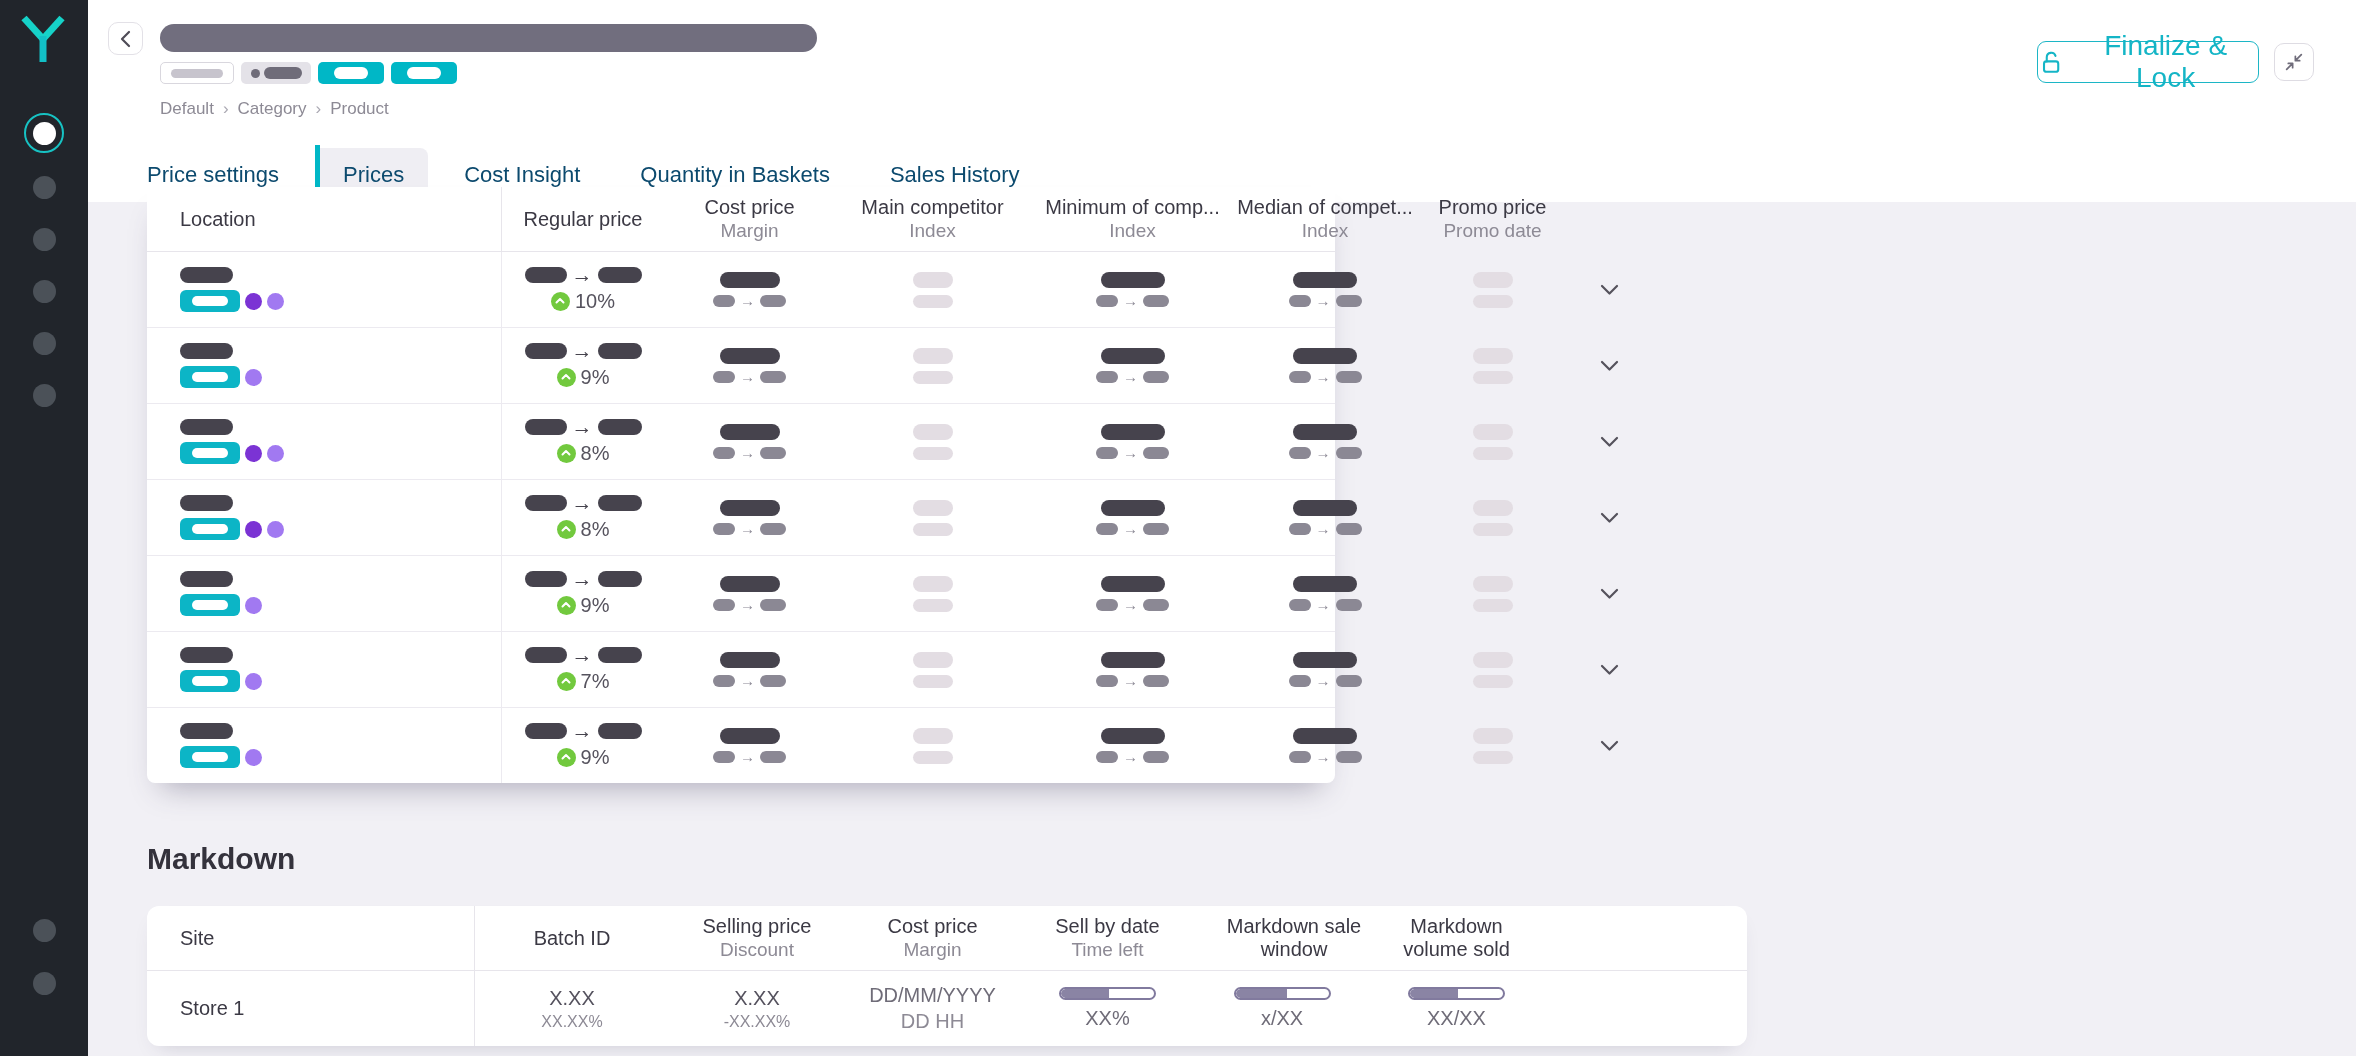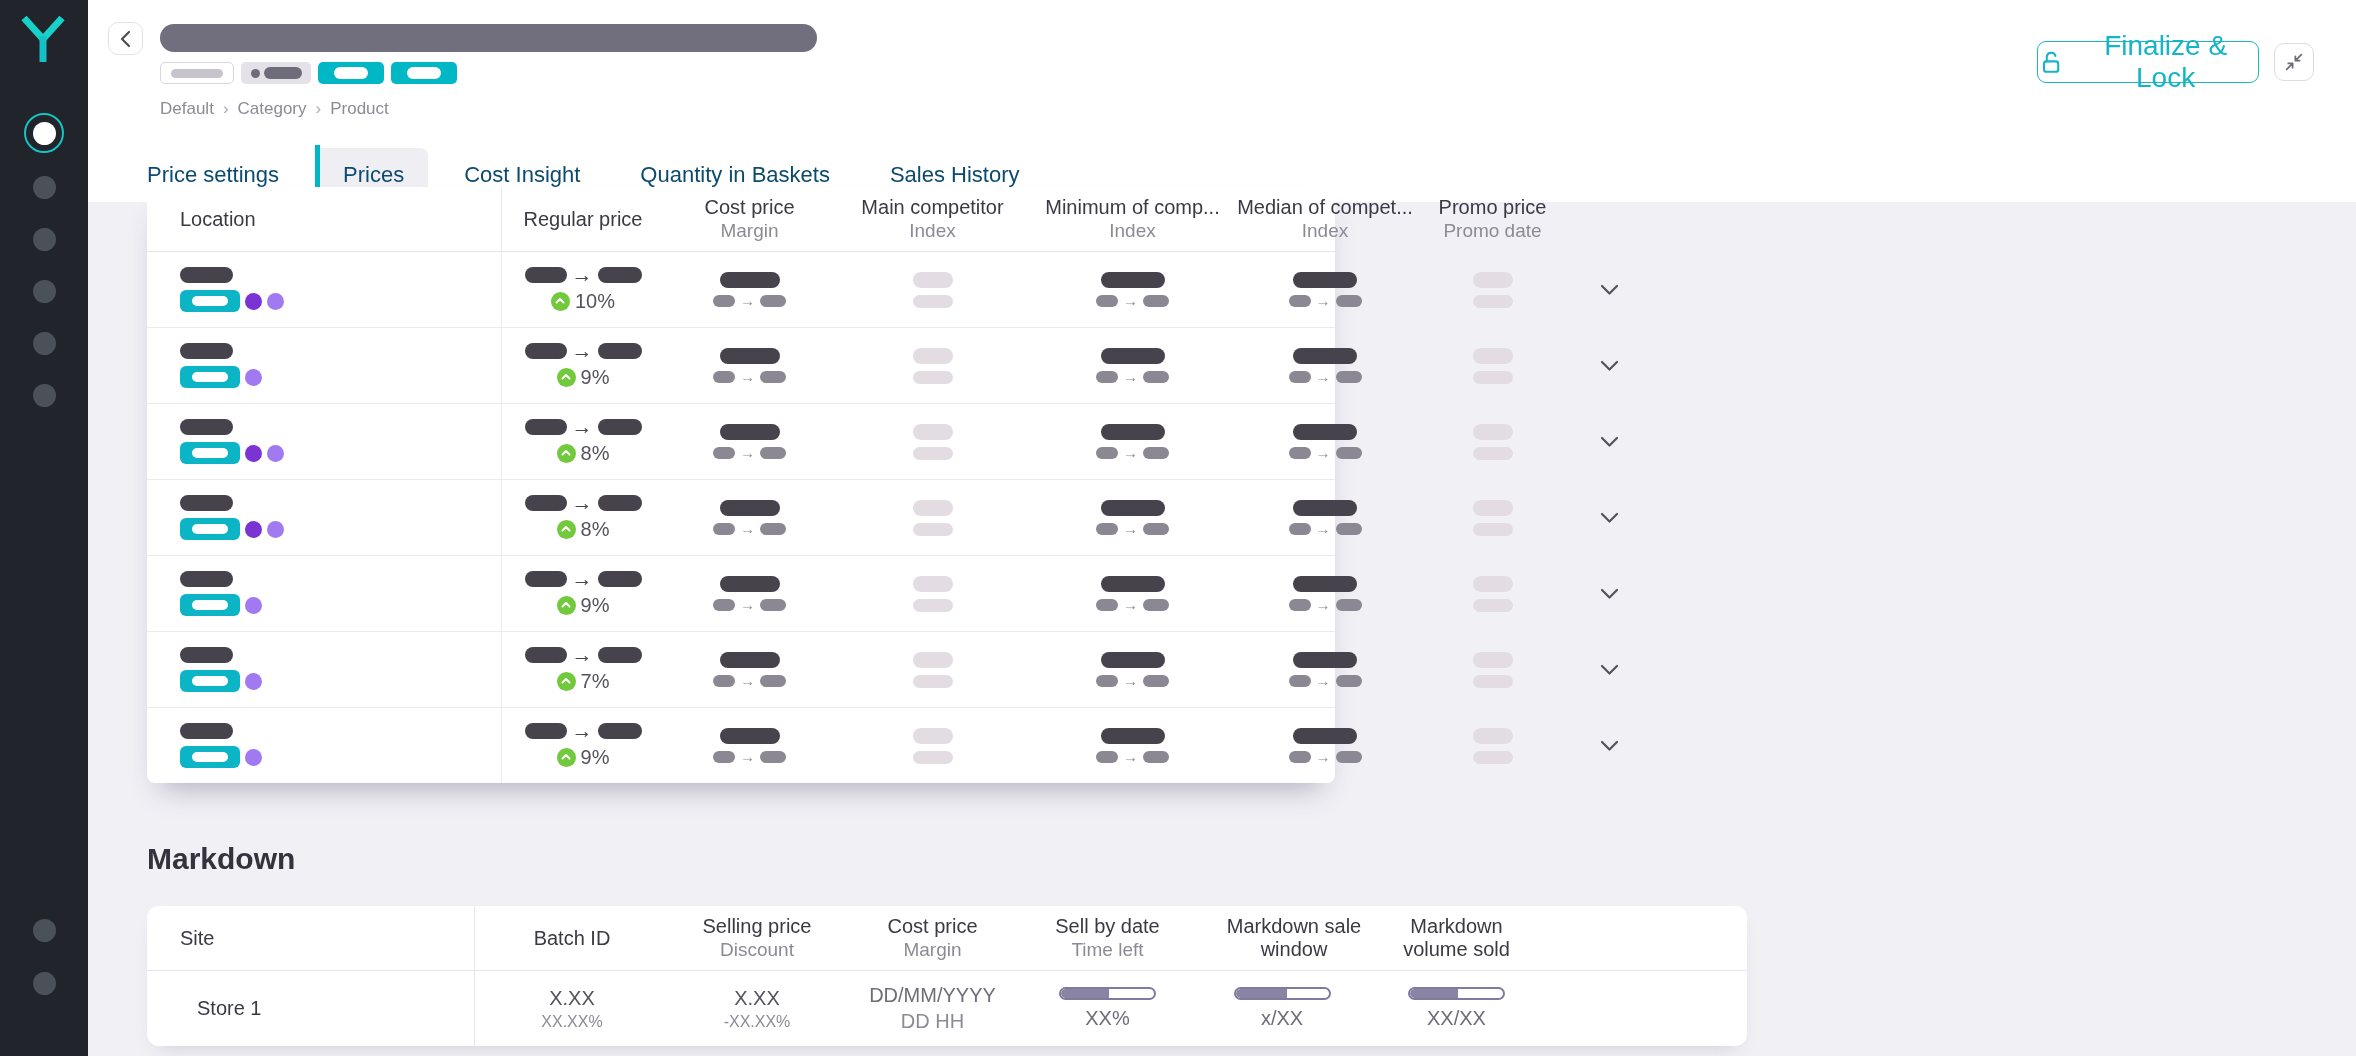--- a/index.html
+++ b/index.html
@@ -79,21 +79,21 @@
   .loc-chip .inner { width:36px; height:10px; border-radius:99px; background:#fff; }
   .dot { width:17px; height:17px; border-radius:50%; }
   .dot.d1 { background:#7b33d4; } .dot.d2 { background:#a179f1; }
   .trend-badge { width:19px; height:19px; border-radius:50%; background:#72c93e; display:flex; align-items:center; justify-content:center; }
   .pct { font-size:20px; color:#56535e; }
   .expander { cursor:pointer; }
 
   
   .md-heading { position:absolute; left:147px; top:842px; font-size:30px; font-weight:bold; color:#34323c; }
   .md-cell { height:75px; display:flex; flex-direction:column; align-items:center; justify-content:center; gap:3px; }
-  .md-cell.first { align-items:flex-start; padding-left:50px; border-right:1px solid #e7e5eb; }
+  .md-cell.first { align-items:flex-start; padding-left:33px; border-right:1px solid #e7e5eb; }
   .md-main { font-size:20px; color:#55525e; }
   .md-sub { font-size:16px; color:#8d8a95; }
   .md-site { font-size:20px; color:#3b3944; }
   .progress { width:97px; height:13px; border:2px solid #817a9e; border-radius:99px; background:#fff; overflow:hidden; }
   .progress .fill { height:100%; background:#8a84a4; border-radius:99px 0 0 99px; }
   .prog-label { font-size:20px; color:#6f6c78; margin-top:4px; }
 </style>
 </head>
 <body>
 

